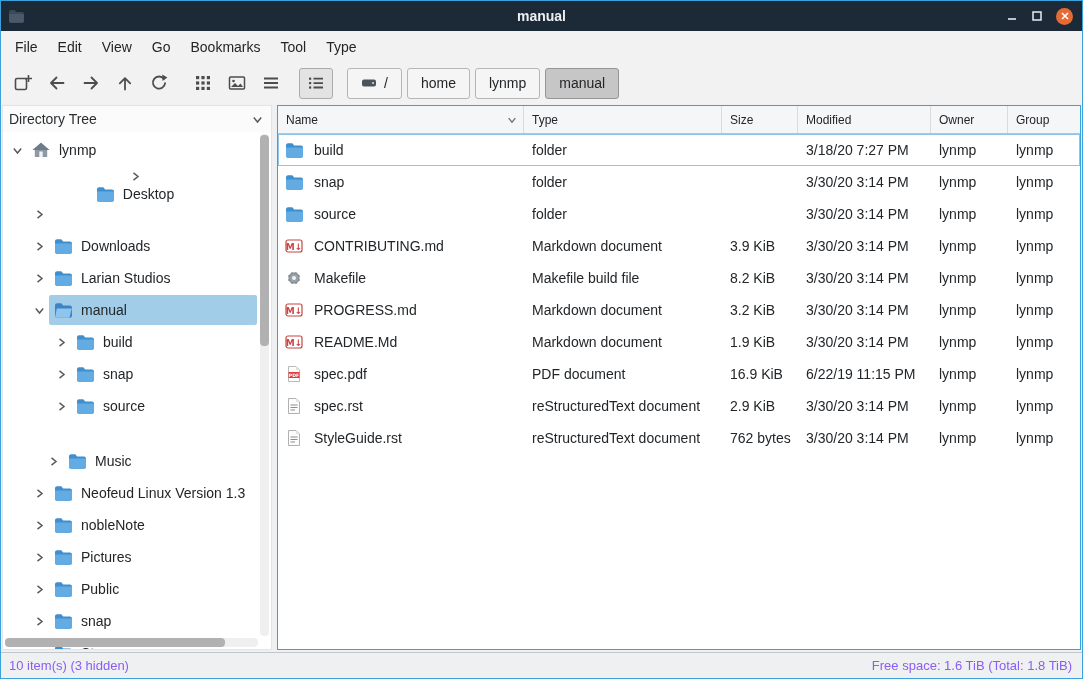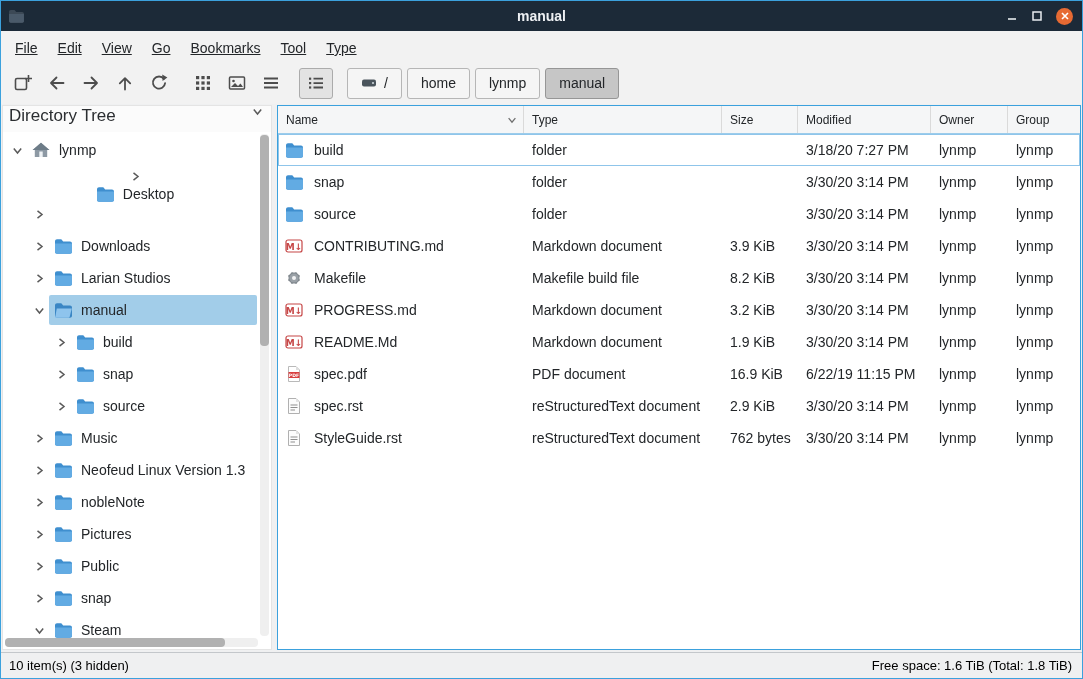--- a/index.html
+++ b/index.html
@@ -9,41 +9,41 @@
 
   
   .titlebar{flex:0 0 30px;background:var(--titlebar,#1c2a38);display:flex;align-items:center;padding:0 7px;position:relative;}
   .app-icon{display:flex;}
   .titlebar-title{position:absolute;left:50%;transform:translateX(-50%);color:#edf0f3;font-weight:700;font-size:14px;}
   .win-controls{margin-left:auto;display:flex;align-items:center;gap:13px;padding-right:2px;}
   .win-btn{display:flex;align-items:center;justify-content:center;background:none;border:none;padding:0;}
   .close-circle{width:17px;height:17px;border-radius:50%;background:var(--close-button,#e66a33);display:flex;align-items:center;justify-content:center;}
 
   
-  .menubar{flex:0 0 31px;display:flex;align-items:flex-end;background:#f2f2f2;padding:0 4px;text-decoration:underline;}
+  .menubar{flex:0 0 31px;display:flex;align-items:center;background:#f2f2f2;padding:0 4px;}
   .menu-item{padding:6px 10px;font-size:14px;color:#232629;}
 
   
   .toolbar{flex:0 0 42px;display:flex;align-items:center;background:#f2f2f2;padding:0 6px;}
   .nav-group{display:flex;align-items:center;gap:2px;}
   .tool-btn{width:32px;height:32px;border:none;background:none;display:flex;align-items:center;justify-content:center;border-radius:3px;padding:0;}
   .tool-btn span{display:flex;}
   .view-group{display:flex;align-items:center;gap:2px;margin-left:12px;}
   .view-btn.active{border:1px solid #ababab;background:#e3e3e3;margin-left:10px;width:34px;height:31px;}
   .breadcrumb{display:flex;align-items:center;gap:5px;margin-left:14px;}
   .crumb{height:31px;padding:0 13px;display:flex;align-items:center;gap:7px;background:#f5f5f5;border:1px solid #b6b6b6;border-radius:3px;font:inherit;font-size:14px;color:#232629;}
   .crumb.active{background:#c6c6c6;border-color:#969696;}
   .crumb-icon{display:flex;}
 
   
   .content{flex:1;display:flex;gap:5px;padding:1px 1px 2px 1px;min-height:0;}
 
   
   .sidebar{flex:0 0 270px;background:#fff;position:relative;display:flex;flex-direction:column;min-height:0;border:1px solid #e4e4e4;}
-  .sidebar-header{flex:0 0 26px;display:flex;justify-content:space-between;padding:0 8px 0 6px;background:#fbfbfb;font-size:17px;color:#2b2e31;}
+  .sidebar-header{flex:0 0 26px;display:flex;align-items:center;justify-content:space-between;padding:0 8px 0 6px;background:#fbfbfb;font-size:14px;color:#2b2e31;}
   .collapse{display:flex;}
   .tree{flex:1;overflow:hidden;padding:2px 14px 0 0;}
   .tree-row{height:32px;display:flex;align-items:center;}
   .expander{flex:0 0 20px;display:flex;align-items:center;justify-content:center;}
   .tree-inner{flex:1;display:flex;align-items:center;gap:8px;height:30px;padding:0 5px;border-radius:2px;min-width:0;}
   .tree-row.selected .tree-inner{background:var(--selection,#a2cde9);}
   .tree-icon{flex:0 0 19px;display:flex;}
   .tree-label{white-space:nowrap;overflow:hidden;font-size:14px;}
   .vscroll{position:absolute;top:28px;bottom:13px;right:2px;width:9px;background:#efefef;border-radius:4px;}
   .vscroll .thumb{position:absolute;top:1px;left:0;width:9px;height:42%;background:#b1b1b1;border-radius:4px;}
@@ -57,21 +57,21 @@
   .th:last-child{border-right:none;}
   .sort{display:flex;}
   .file-list{flex:1;overflow:hidden;}
   .tr{display:grid;grid-template-columns:246px 198px 76px 133px 77px 1fr;height:32px;align-items:center;}
   .tr.focused{box-shadow:inset 0 0 0 1px #8fc5ea;}
   .td{padding:0 8px;font-size:14px;white-space:nowrap;overflow:hidden;}
   .td.name{display:flex;align-items:center;gap:10px;padding-left:7px;}
   .file-icon{flex:0 0 19px;display:flex;}
 
   
-  .statusbar{flex:0 0 26px;display:flex;align-items:center;justify-content:space-between;background:#eff0f1;border-top:1px solid #c3c7cb;padding:0 10px 0 8px;font-size:13px;color:#000000;}
+  .statusbar{flex:0 0 26px;display:flex;align-items:center;justify-content:space-between;background:#eff0f1;border-top:1px solid #c3c7cb;padding:0 10px 0 8px;font-size:13px;color:#8b5cf6;}
 </style>
 </head>
 <body>
 
 <div class="window">
 
   <div class="titlebar">
     <span class="app-icon">
       <svg width="17" height="14" viewBox="0 0 19 16">
           <path d="M1 3.2C1 2.1 1.9 1.2 3 1.2h4.3l1.9 2.2H16c1.1 0 2 .9 2 2v8.4c0 1.1-.9 2-2 2H3c-1.1 0-2-.9-2-2z" fill="#3c4956"></path>
@@ -358,21 +358,21 @@
             <span class="tree-inner">
               <span class="tree-icon">
                 <svg width="19" height="16" viewBox="0 0 19 16">
                   <path d="M1 3.2C1 2.1 1.9 1.2 3 1.2h4.3l1.9 2.2H16c1.1 0 2 .9 2 2v8.4c0 1.1-.9 2-2 2H3c-1.1 0-2-.9-2-2z" fill="#3f8fcf"></path>
                   <path d="M1 5.6h17v8.2c0 1.1-.9 2-2 2H3c-1.1 0-2-.9-2-2z" fill="#62abe3"></path>
                 </svg>
               </span>
               <span class="tree-label">source</span>
             </span>
           </div>
-          <div class="tree-row" style="padding-left: 26px;">
+          <div class="tree-row" style="padding-left: 40px; margin-top: 23px;">
             <span class="expander">
               <svg width="11" height="11" viewBox="0 0 11 11">
                 <path d="M3.5 1.8L8 5.5 3.5 9.2" fill="none" stroke="#5a5a5a" stroke-width="1.5"></path>
               </svg>
             </span>
             <span class="tree-inner">
               <span class="tree-icon">
                 <svg width="19" height="16" viewBox="0 0 19 16">
                   <path d="M1 3.2C1 2.1 1.9 1.2 3 1.2h4.3l1.9 2.2H16c1.1 0 2 .9 2 2v8.4c0 1.1-.9 2-2 2H3c-1.1 0-2-.9-2-2z" fill="#3f8fcf"></path>
                   <path d="M1 5.6h17v8.2c0 1.1-.9 2-2 2H3c-1.1 0-2-.9-2-2z" fill="#62abe3"></path>

